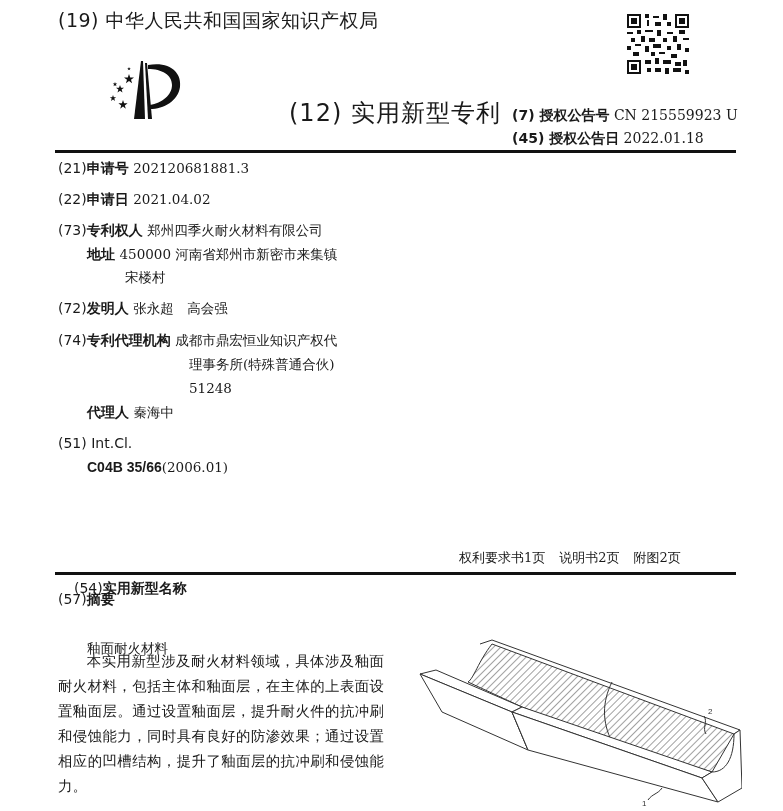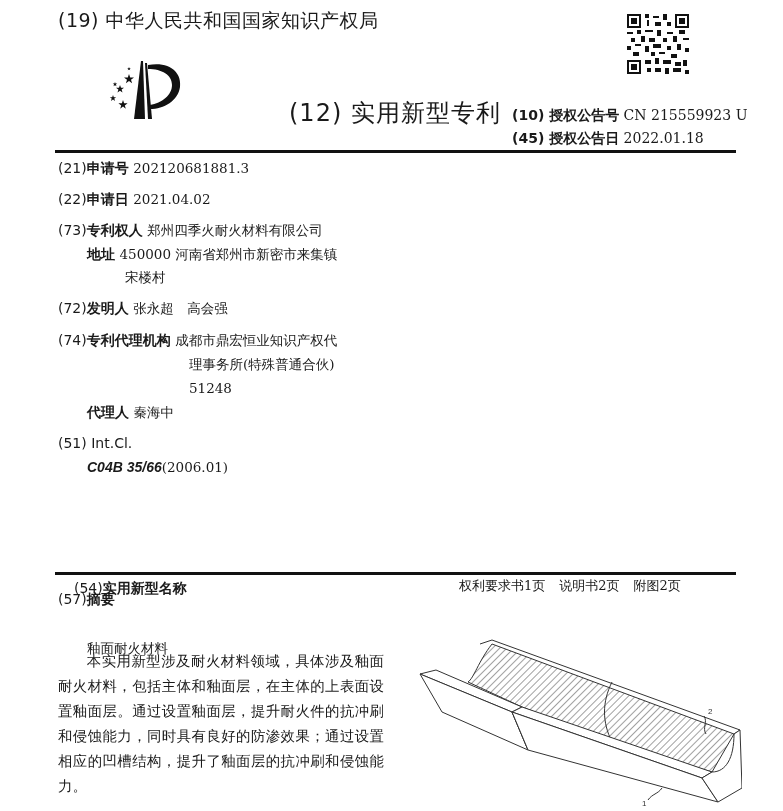--- a/index.html
+++ b/index.html
@@ -11,22 +11,22 @@
   .h12{left:289px;top:59px;font-size:24px;letter-spacing:1px;margin-top:38px;}
   .logo{left:98px;top:57px;width:90px;height:70px;}
   .qr{left:627px;top:14px;width:62px;height:60px;}
   .pub{font-size:14px;}
   .pub .lbl{font-weight:bold;}
   .rule{position:absolute;left:55px;width:681px;height:3px;background:#111;}
   .row{position:absolute;font-size:14px;line-height:22px;white-space:nowrap;}
   .row .code{font-weight:normal;}
   .row .lbl{font-weight:bold;font-family:Liberation Mono, monospace;}
   .row .val{font-family:"DejaVu Serif","Liberation Serif",serif;font-size:13.5px;}
-  .ital{font-style:italic;font-weight:bold;font-family:"Liberation Sans",sans-serif;}
-  .pages{left:459px;top:549px;font-size:13px;word-spacing:0;margin-top:28px;}
+  .ital{font-weight:bold;font-family:"Liberation Sans",sans-serif;}
+  .pages{left:459px;top:549px;font-size:13px;word-spacing:0;}
   .pages span{margin-right:14px;}
   .abstract{position:absolute;left:58px;top:649px;width:326px;font-size:14.4px;line-height:25px;
             font-family:"DejaVu Serif","Liberation Serif",serif;text-align:justify;text-indent:2em;}
   .drawing{position:absolute;left:412px;top:622px;width:330px;height:190px;}
 </style>
 </head>
 <body>
 
 <div class="abs h19">(19) 中华人民共和国国家知识产权局</div>
 
@@ -99,21 +99,21 @@
         <rect x="10" y="27" width="2" height="2"></rect>
         <rect x="14" y="27" width="3" height="2"></rect>
       <rect x="19" y="27" width="2" height="3"></rect>
         <rect x="23" y="27" width="4" height="2"></rect>
         <rect x="29" y="28" width="2" height="2"></rect>
     </g>
   </svg>
 </div>
 
 <div class="abs pub" style="left:512px;top:107px;">
-  <span class="lbl">(10) 授权公告号</span>
+  <span class="lbl">(7) 授权公告号</span>
   <span class="serif">CN 215559923 U</span>
 </div>
 <div class="abs pub" style="left:512px;top:130px;">
   <span class="lbl">(45) 授权公告日</span>
   <span class="serif">2022.01.18</span>
 </div>
 
 <div class="rule" style="top:150px;"></div>
 
 <div class="row" style="left:58px;top:157px;">

